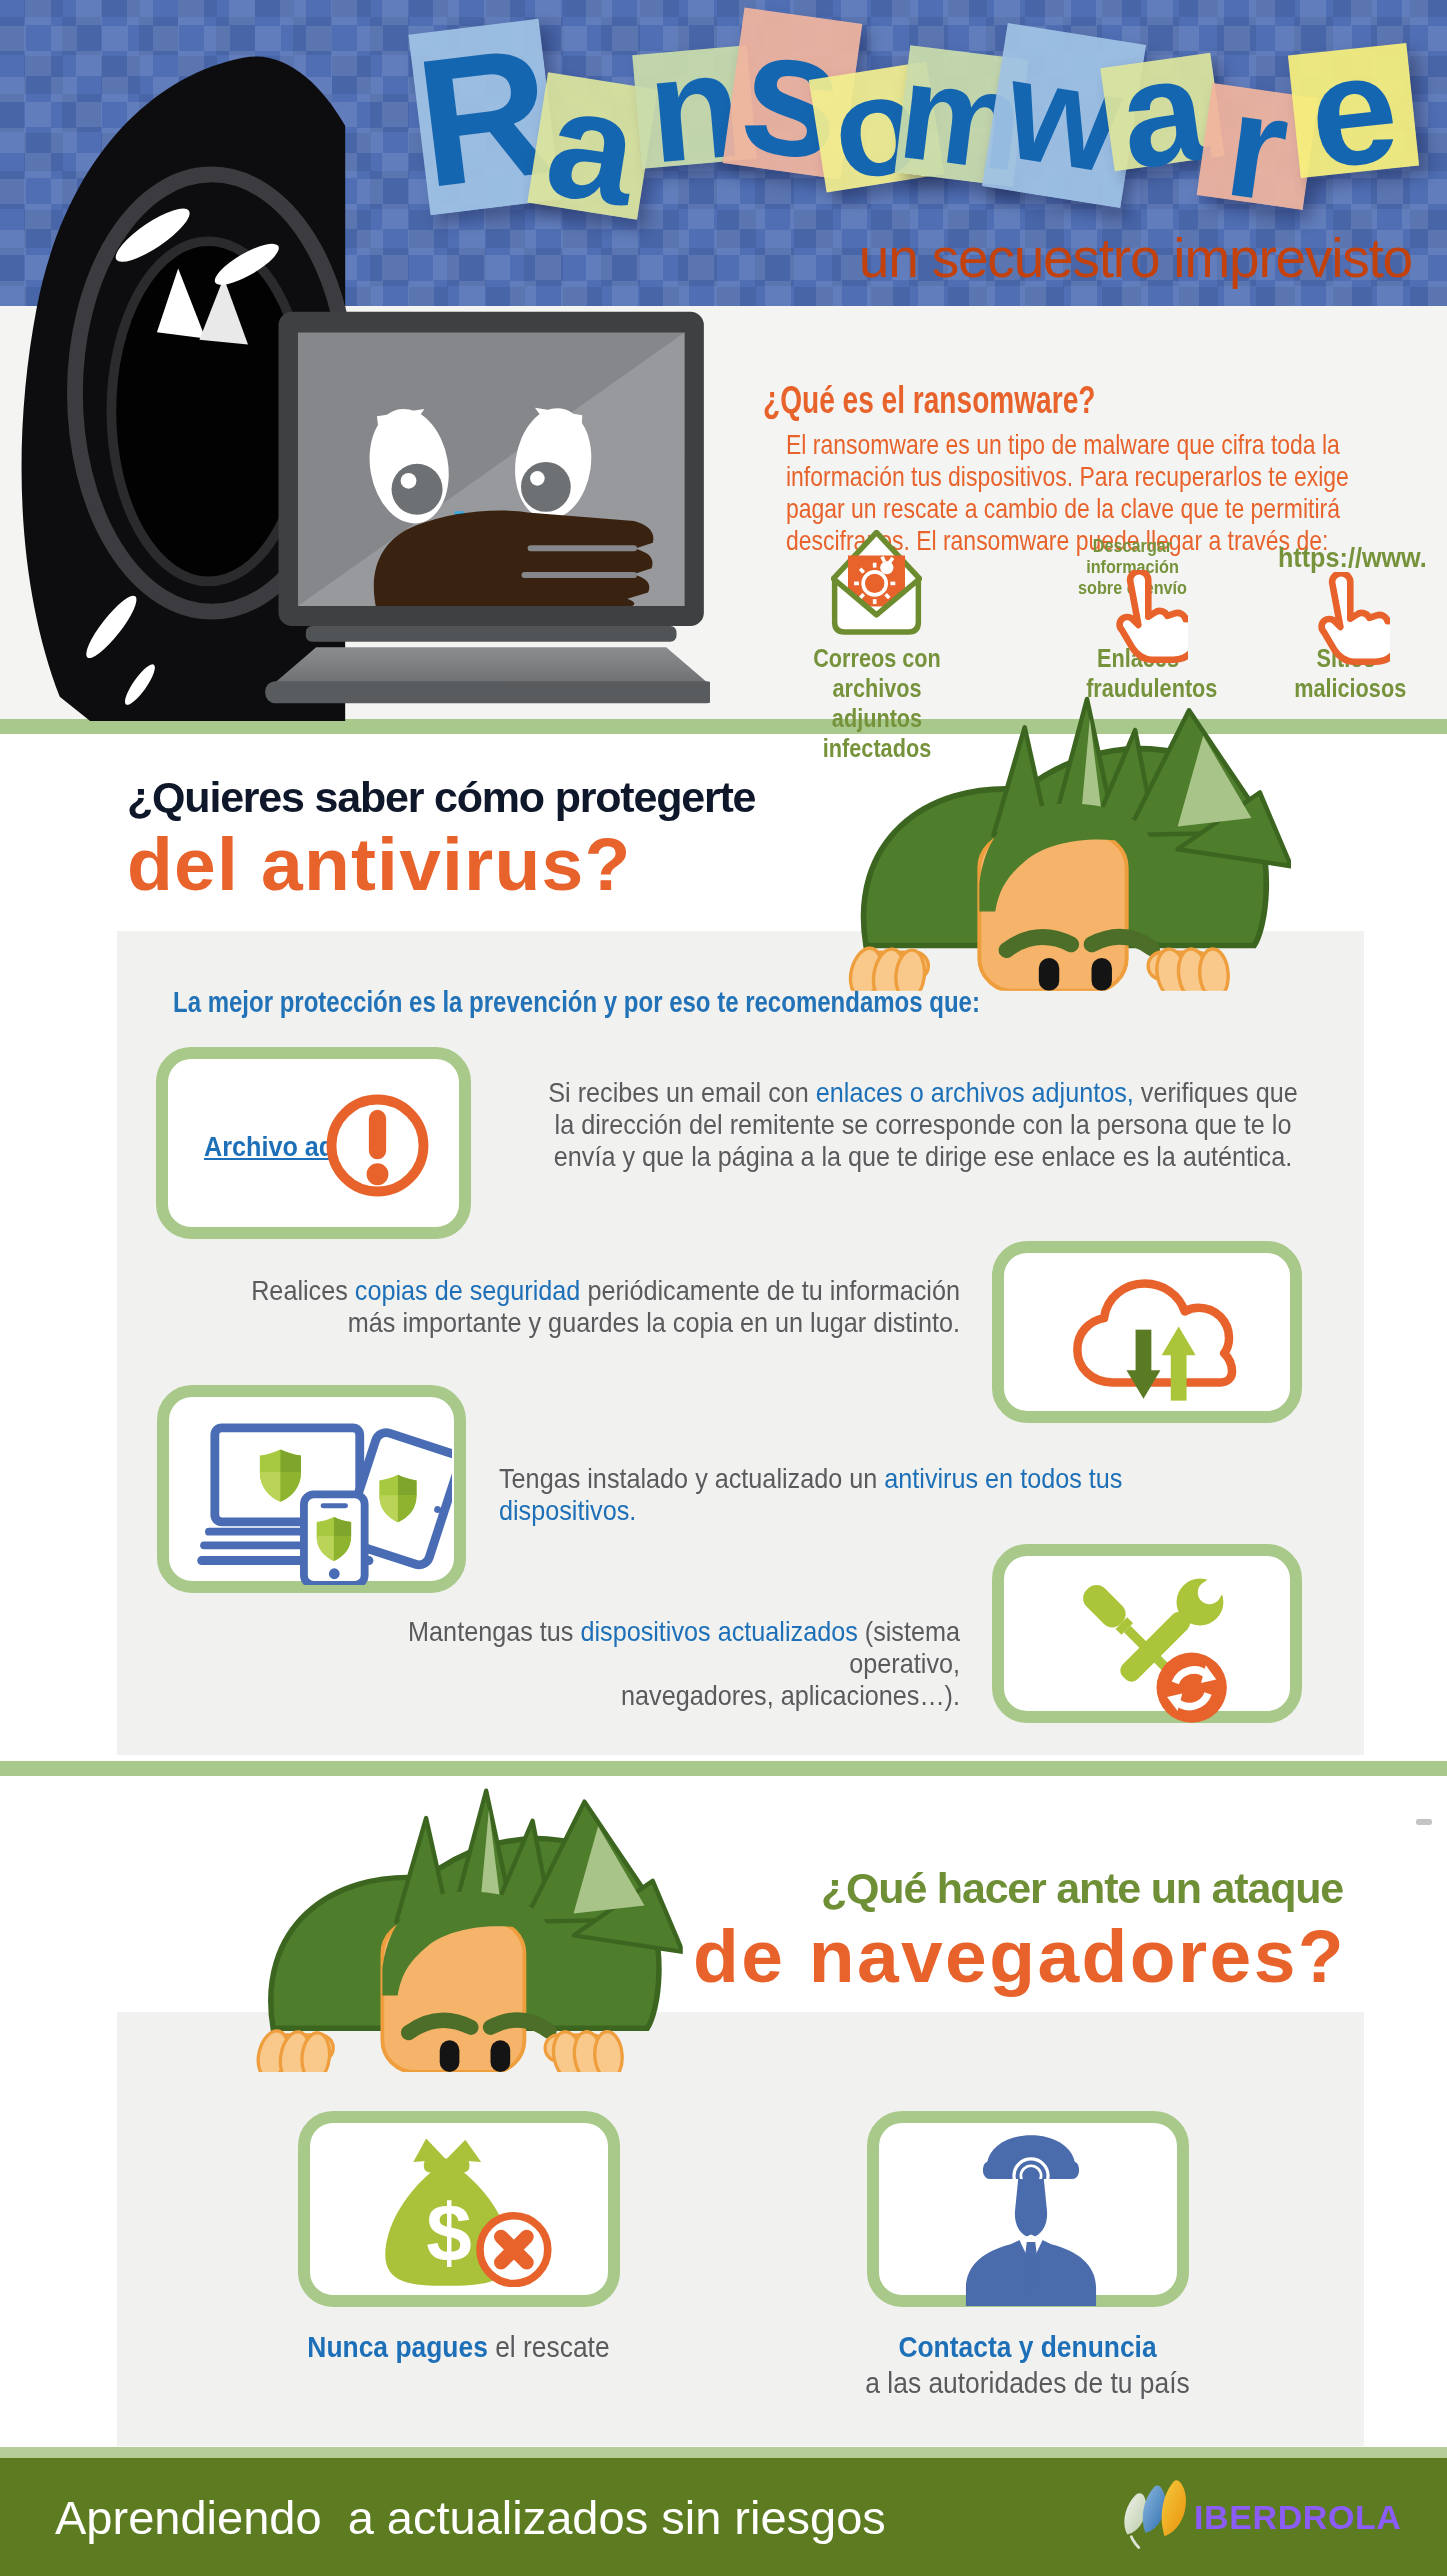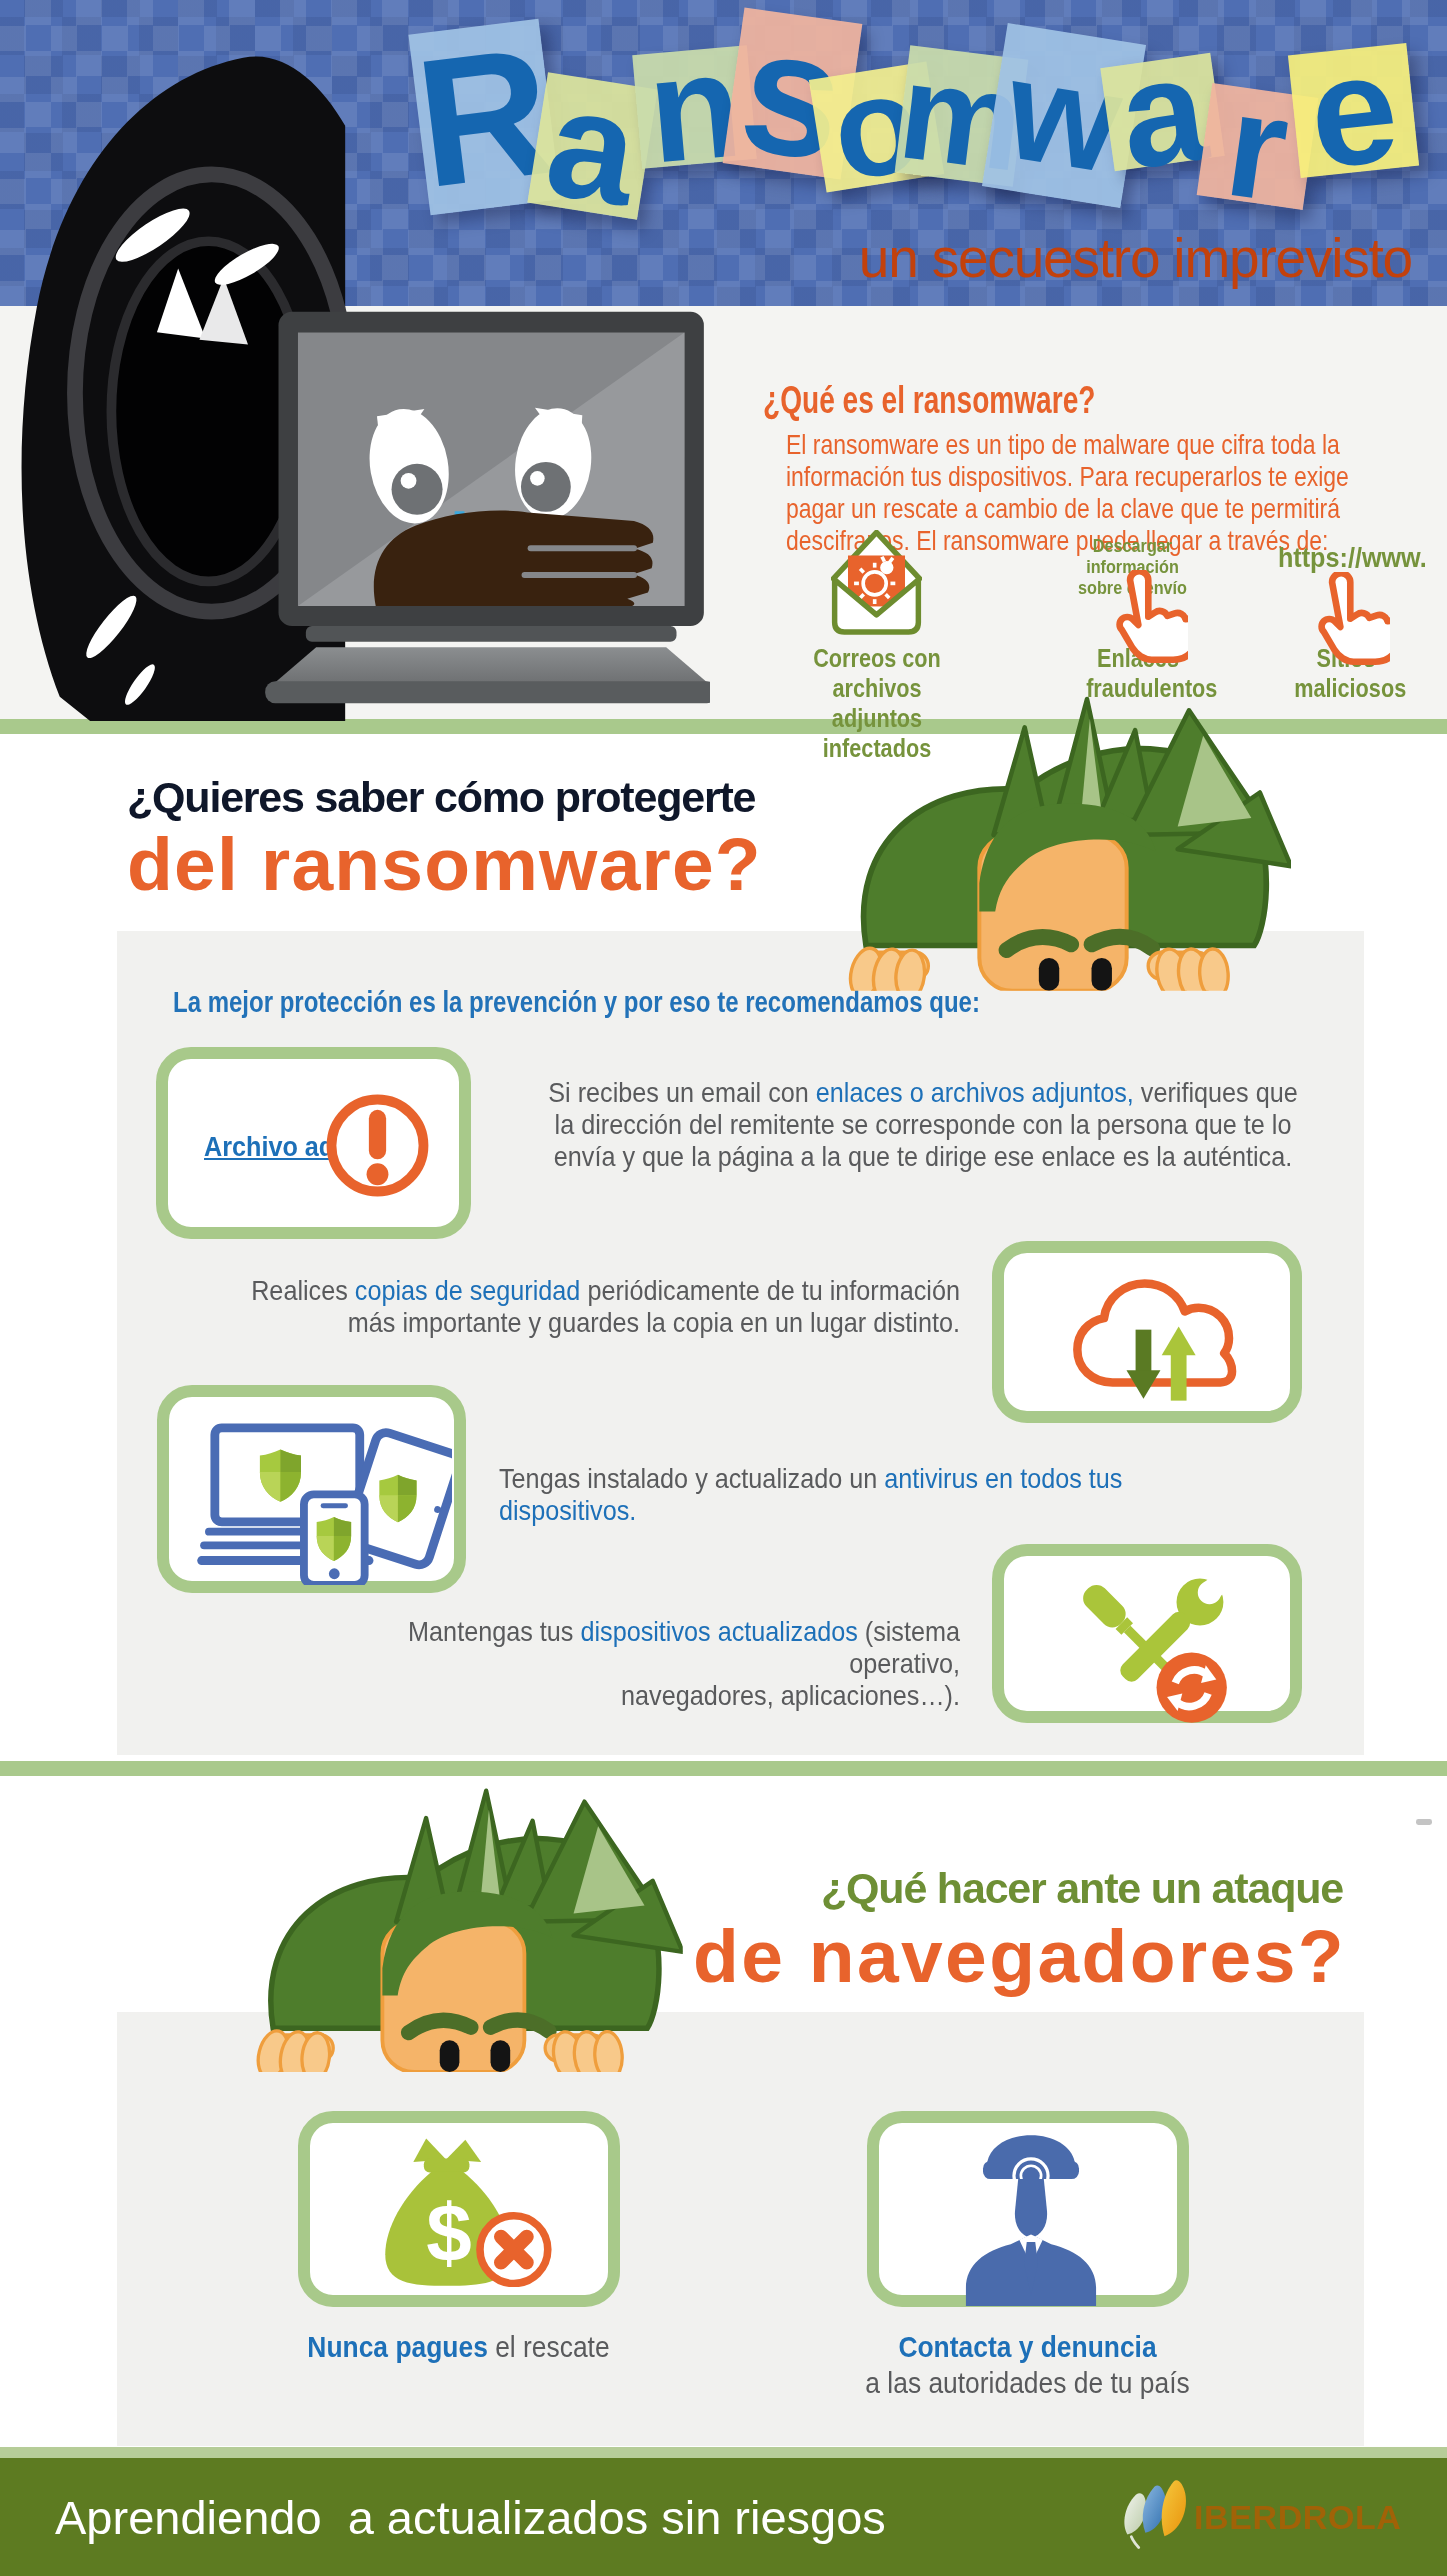--- a/index.html
+++ b/index.html
@@ -126,21 +126,21 @@
   
   .s3h1{right:104px;top:1864px;color:#6e8f35;font-weight:bold;font-size:43px;letter-spacing:-1.2px;z-index:2;white-space:pre;}
   .s3h2{right:101px;top:1913px;color:#e8632c;font-weight:bold;font-size:75px;letter-spacing:2.4px;z-index:2;white-space:pre;}
   .action-cap{font-size:30px;color:#595a5c;text-align:center;z-index:2;transform:scaleX(.88);line-height:36px;}
   .action-cap .hl{color:#1d70b8;font-weight:bold;}
   .acap1{left:276px;top:2329px;width:365px;transform-origin:50% 0;}
   .acap2{left:815px;top:2329px;width:425px;transform-origin:50% 0;}
 
   
   .tagline{left:55px;top:2490px;color:#ffffff;font-size:47px;white-space:pre;z-index:5;}
-  .brand{left:1194px;top:2498px;color:#a16207;font-size:34px;font-weight:bold;letter-spacing:0.6px;z-index:5;}
+  .brand{left:1194px;top:2498px;color:#8b5cf6;font-size:34px;font-weight:bold;letter-spacing:0.6px;z-index:5;}
   .flames{left:1119px;top:2476px;z-index:5;}
 </style>
 </head>
 <body>
 
 <div class="abs header-bg"></div>
 
 <div>
   <div class="tile t1">
       <span>R</span>
@@ -300,21 +300,21 @@
   </symbol>
 </svg>
 <svg class="abs peeker1" width="510" height="295" viewBox="0 0 900 520">
     <use href="#peeker"></use>
   </svg>
 <svg class="abs peeker2" width="492" height="284" viewBox="0 0 900 520">
     <use href="#peeker"></use>
   </svg>
 
 <div class="abs s2h1">¿Quieres saber cómo protegerte</div>
-<div class="abs s2h2">del ransomware?</div>
+<div class="abs s2h2">del antivirus?</div>
 <div class="abs box1-title">La mejor protección es la prevención y por eso te recomendamos que:</div>
 
 <div class="card card1">
   <span class="attach-link">Archivo adju</span>
   <svg class="excl" width="115" height="115" viewBox="0 0 200 200">
     <circle cx="100" cy="100" r="80" fill="#ffffff" stroke="#e8632c" stroke-width="17"></circle>
     <rect x="85" y="38" width="30" height="86" rx="15" fill="#e8632c"></rect>
     <circle cx="100" cy="150" r="19" fill="#e8632c"></circle>
   </svg>
 </div>

